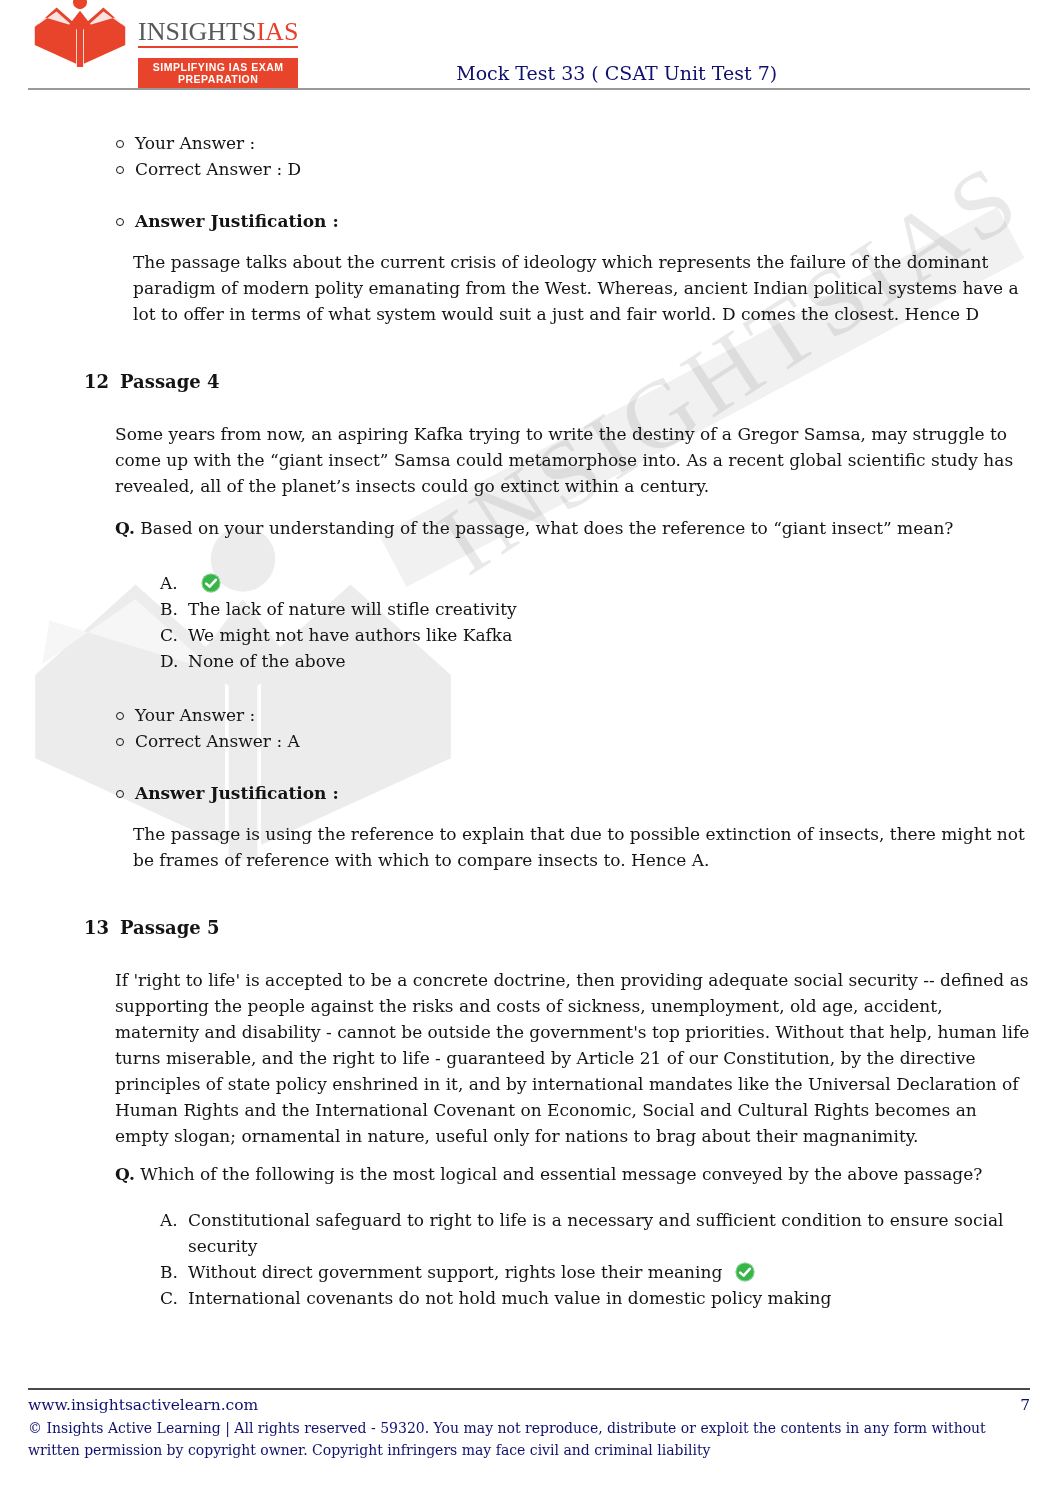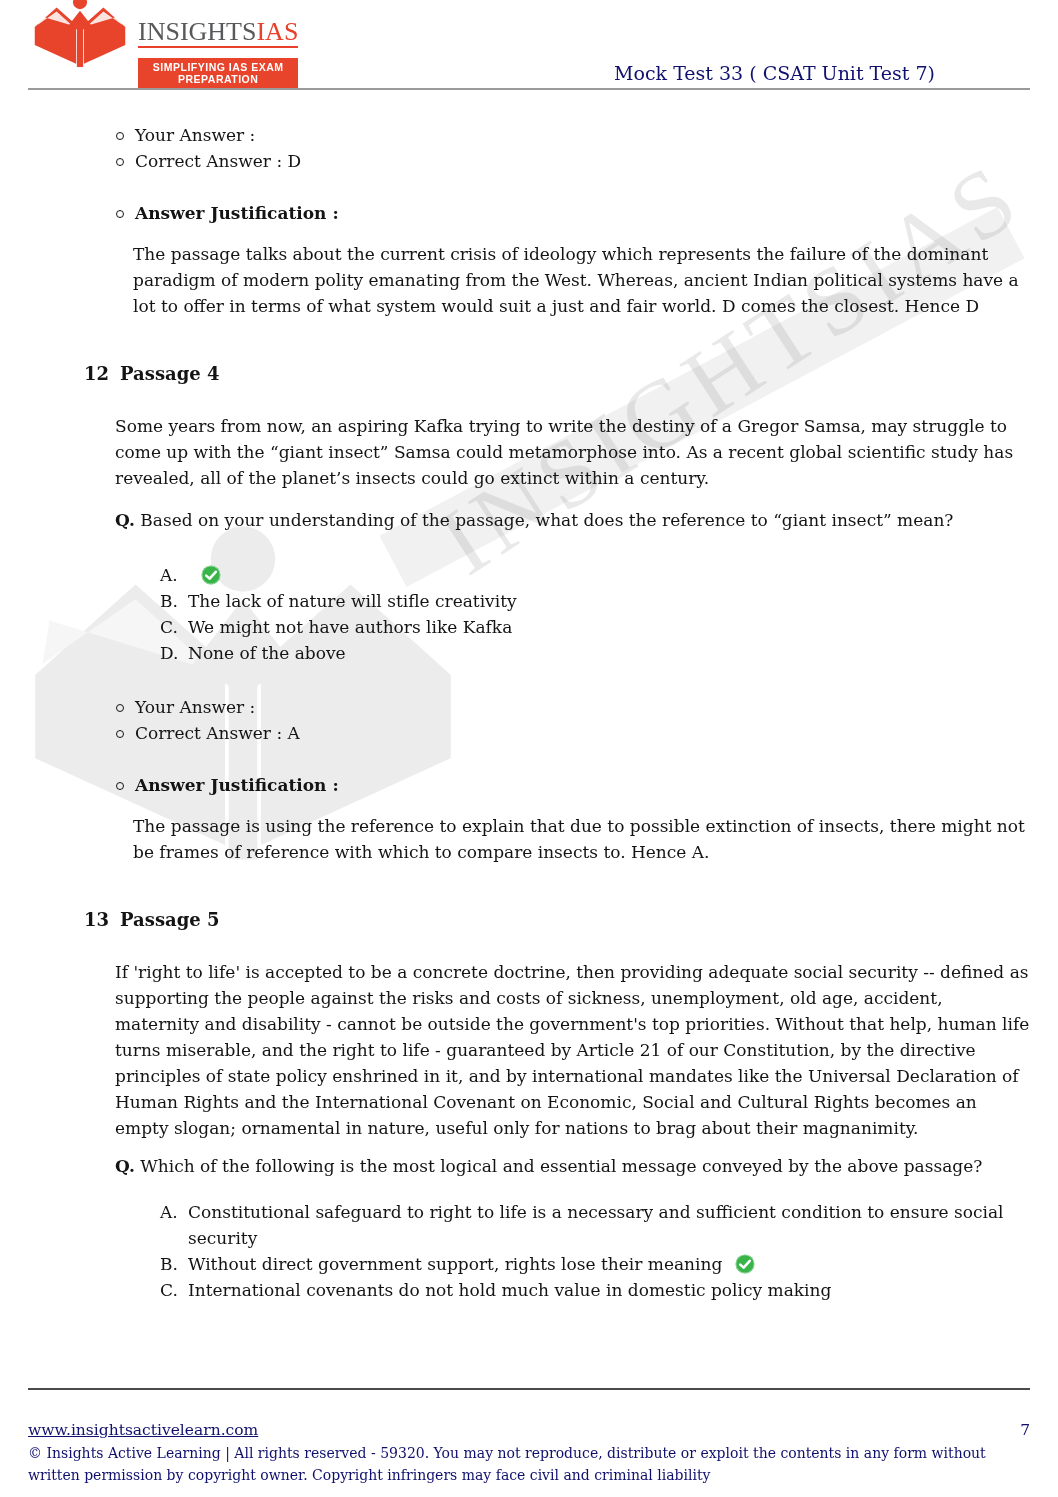--- a/index.html
+++ b/index.html
@@ -18,24 +18,24 @@
        padding:8px 28px 0 28px;box-sizing:border-box;}
   .logo{display:flex;align-items:flex-start;gap:6px;}
   .logo-txt{display:flex;flex-direction:column;margin-top:28px;}
   .wordmark{font-family:"Liberation Serif",serif;font-size:26px;line-height:24px;letter-spacing:0px;}
   .wm-gray{color:#58595b;}
   .wm-red{color:#e8402a;}
   .wordmark-underline{height:2px;background:#e8402a;margin-top:2px;}
   .tagline{margin-top:10px;background:#e8432b;color:#fff;text-align:center;
            font-family:"Liberation Sans",sans-serif;font-weight:bold;font-size:10.5px;
            line-height:12px;letter-spacing:0.5px;padding:3px 4px;}
-  .page-title{flex:1;text-align:right;padding:0 95px 4px 0;font-size:19px;color:#10106e;}
+  .page-title{flex:1;text-align:center;padding:0 95px 4px 0;font-size:19px;color:#10106e;}
   .hdr-rule{position:relative;z-index:1;margin:0 28px;border-top:2px solid #9a9a9a;}
   
-  main{position:relative;z-index:1;padding-top:32px;font-size:17px;line-height:26px;}
+  main{position:relative;z-index:1;padding-top:40px;font-size:17px;line-height:26px;}
   .answer-list{margin:0 0 0 116px;}
   .answer-list.gap-top{margin-top:28px;}
   .ans-item{display:flex;}
   .ans-item.ji{margin-top:26px;font-weight:bold;}
   .bullet{flex:none;width:6px;height:6px;border:1px solid #141414;border-radius:50%;
           margin:10px 11px 0 0;}
   .para{margin:15px 26px 0 133px;}
   .sec-heading{display:flex;gap:11px;margin:42px 0 0 84px;font-size:18px;font-weight:bold;align-items:flex-end;}
   .passage{margin:26px 26px 0 115px;}
   .qline{margin:16px 26px 0 115px;}
@@ -45,21 +45,21 @@
   .options.q13{margin-top:20px;}
   .option{display:flex;}
   .opt-letter{flex:none;width:28px;}
   .opt-text{flex:1;}
   .check{display:inline-block;vertical-align:-4px;margin-left:13px;}
   
   footer{position:absolute;z-index:1;left:28px;right:28px;top:1388px;}
   .ftr-rule{border-top:2px solid #4a4a4a;}
   .ftr-row{display:flex;justify-content:space-between;align-items:baseline;margin-top:6px;
            font-size:15.5px;color:#10106e;}
-  .ftr-link{color:#10106e;text-decoration:underline;cursor:pointer;margin-top:25px;}
+  .ftr-link{color:#10106e;cursor:pointer;}
   .copyright{margin:3px 0 0 0;font-size:14px;line-height:22px;color:#10106e;}
 </style>
 </head>
 <body>
 
 <div class="page">
 
   <div class="wm-layer">
     <div class="wm-band"></div>
     <div class="wm-text">INSIGHTSIAS</div>

